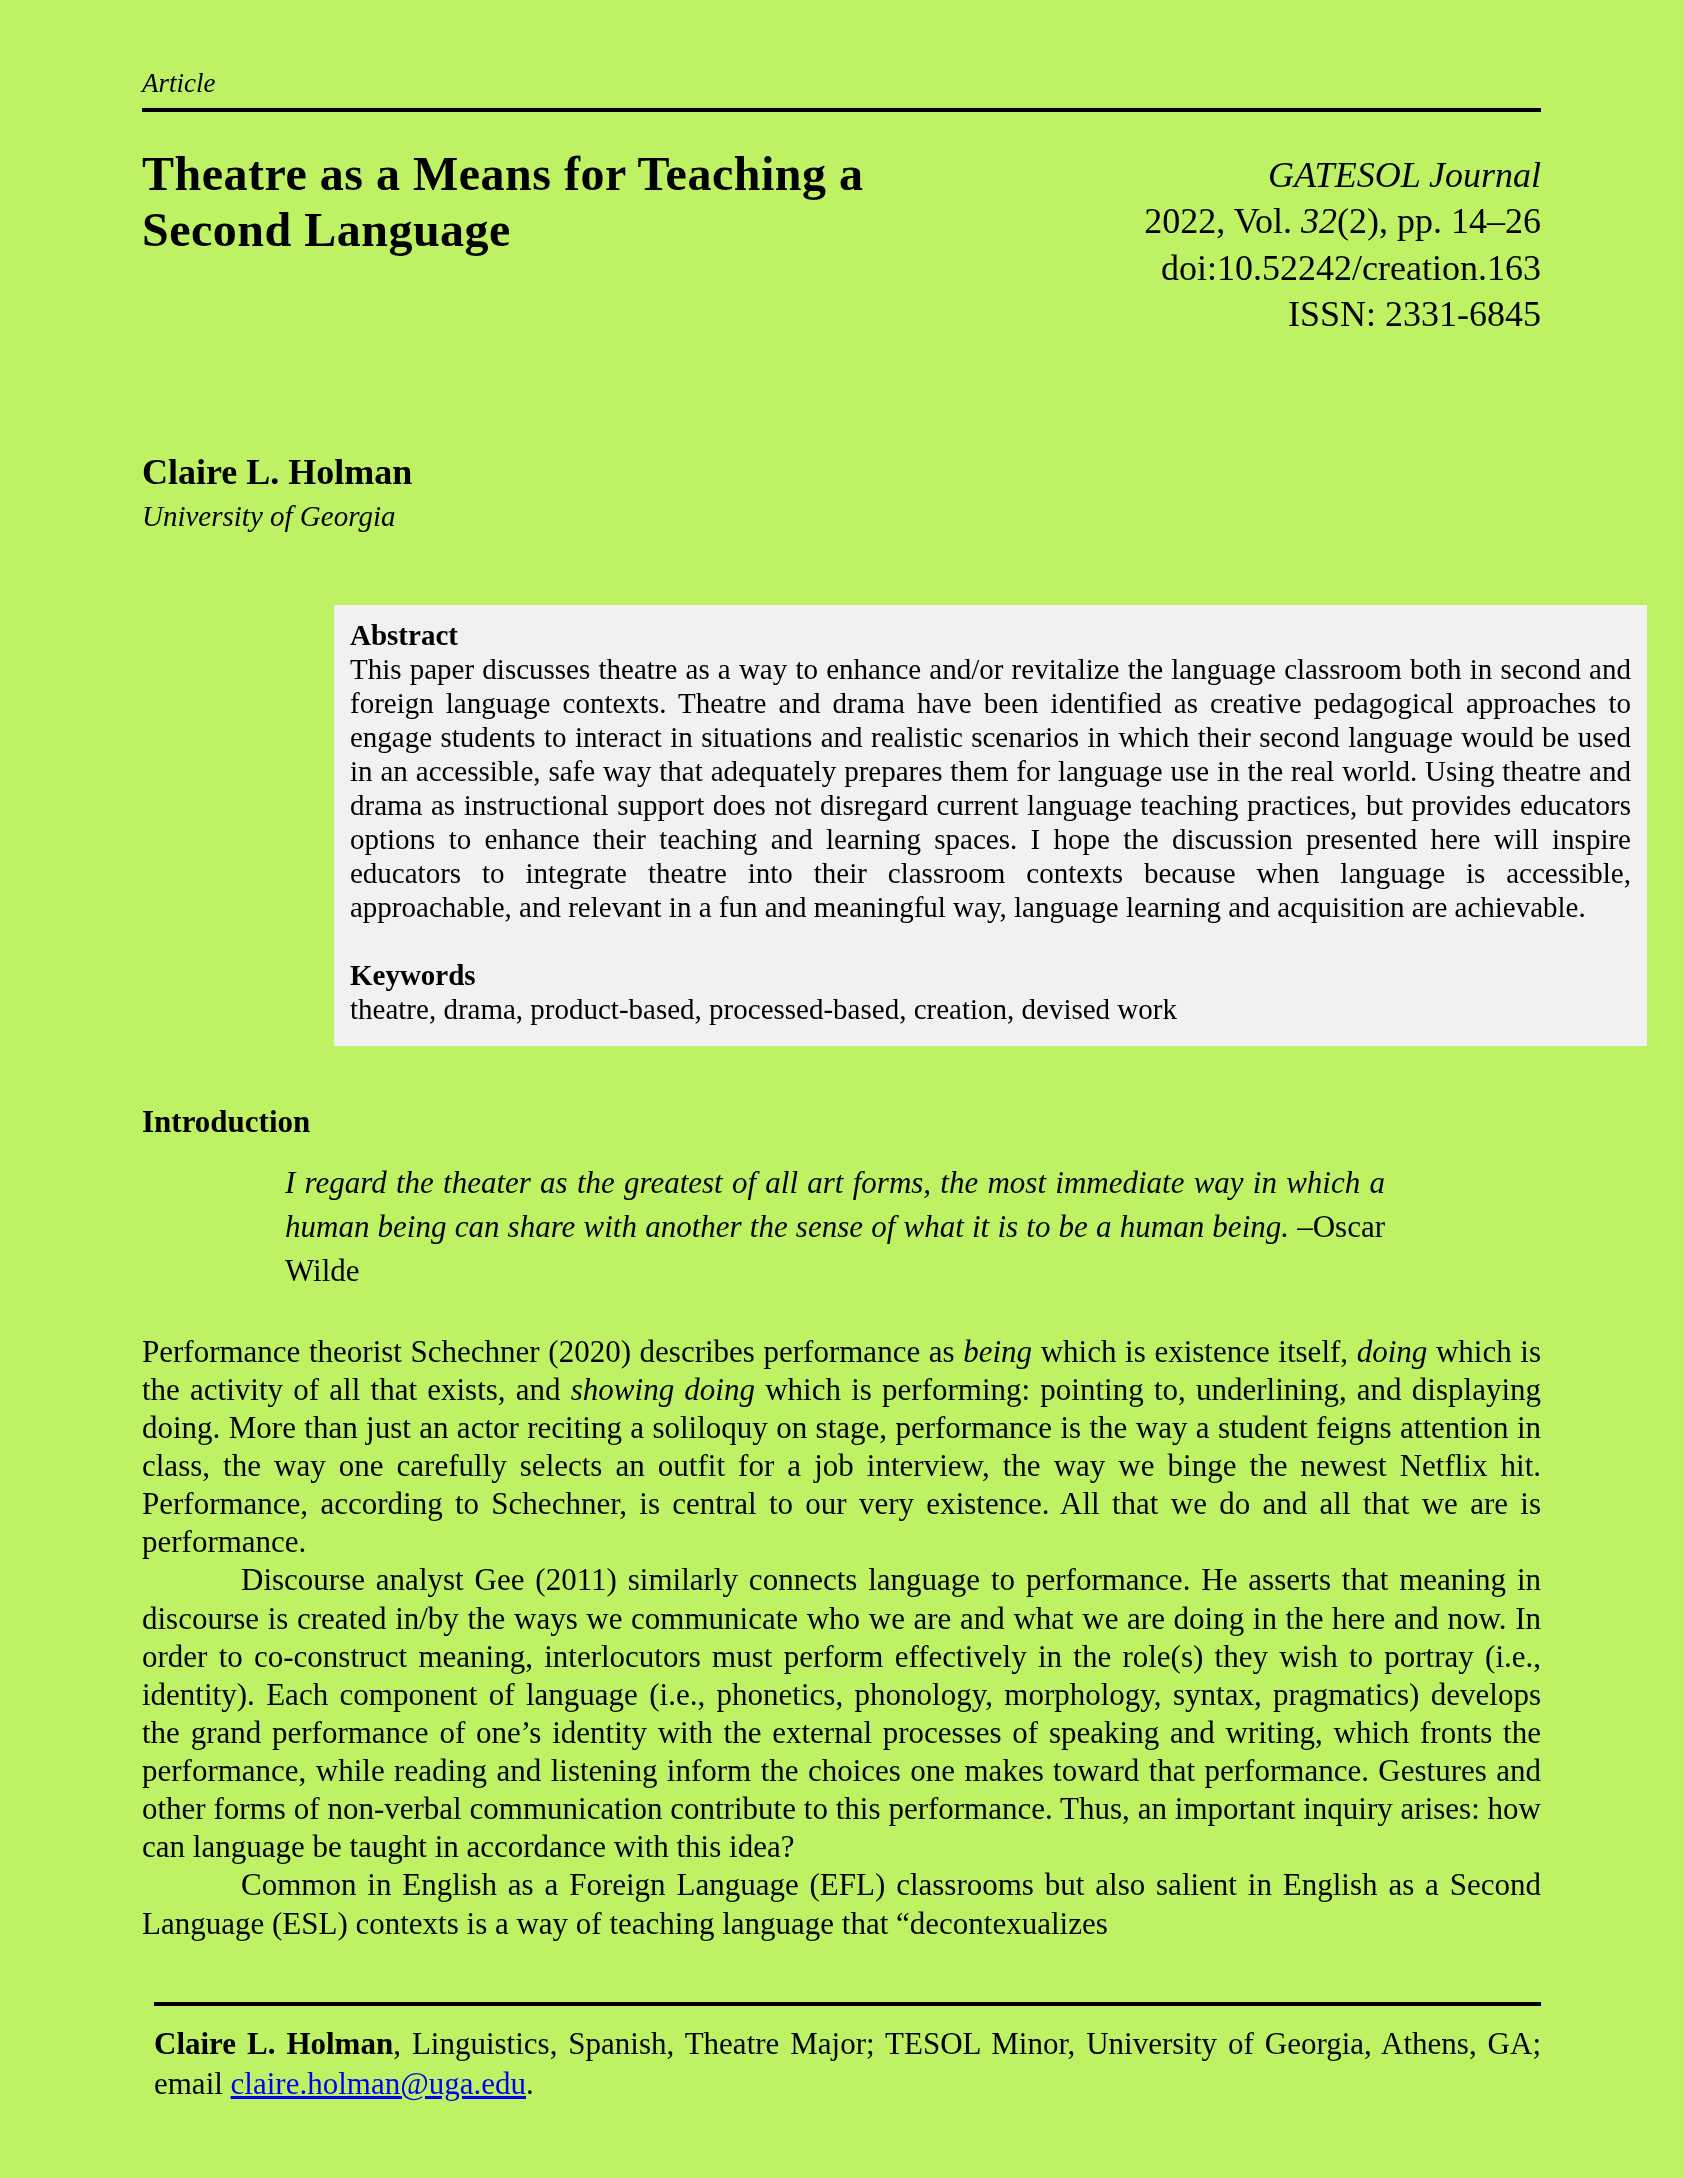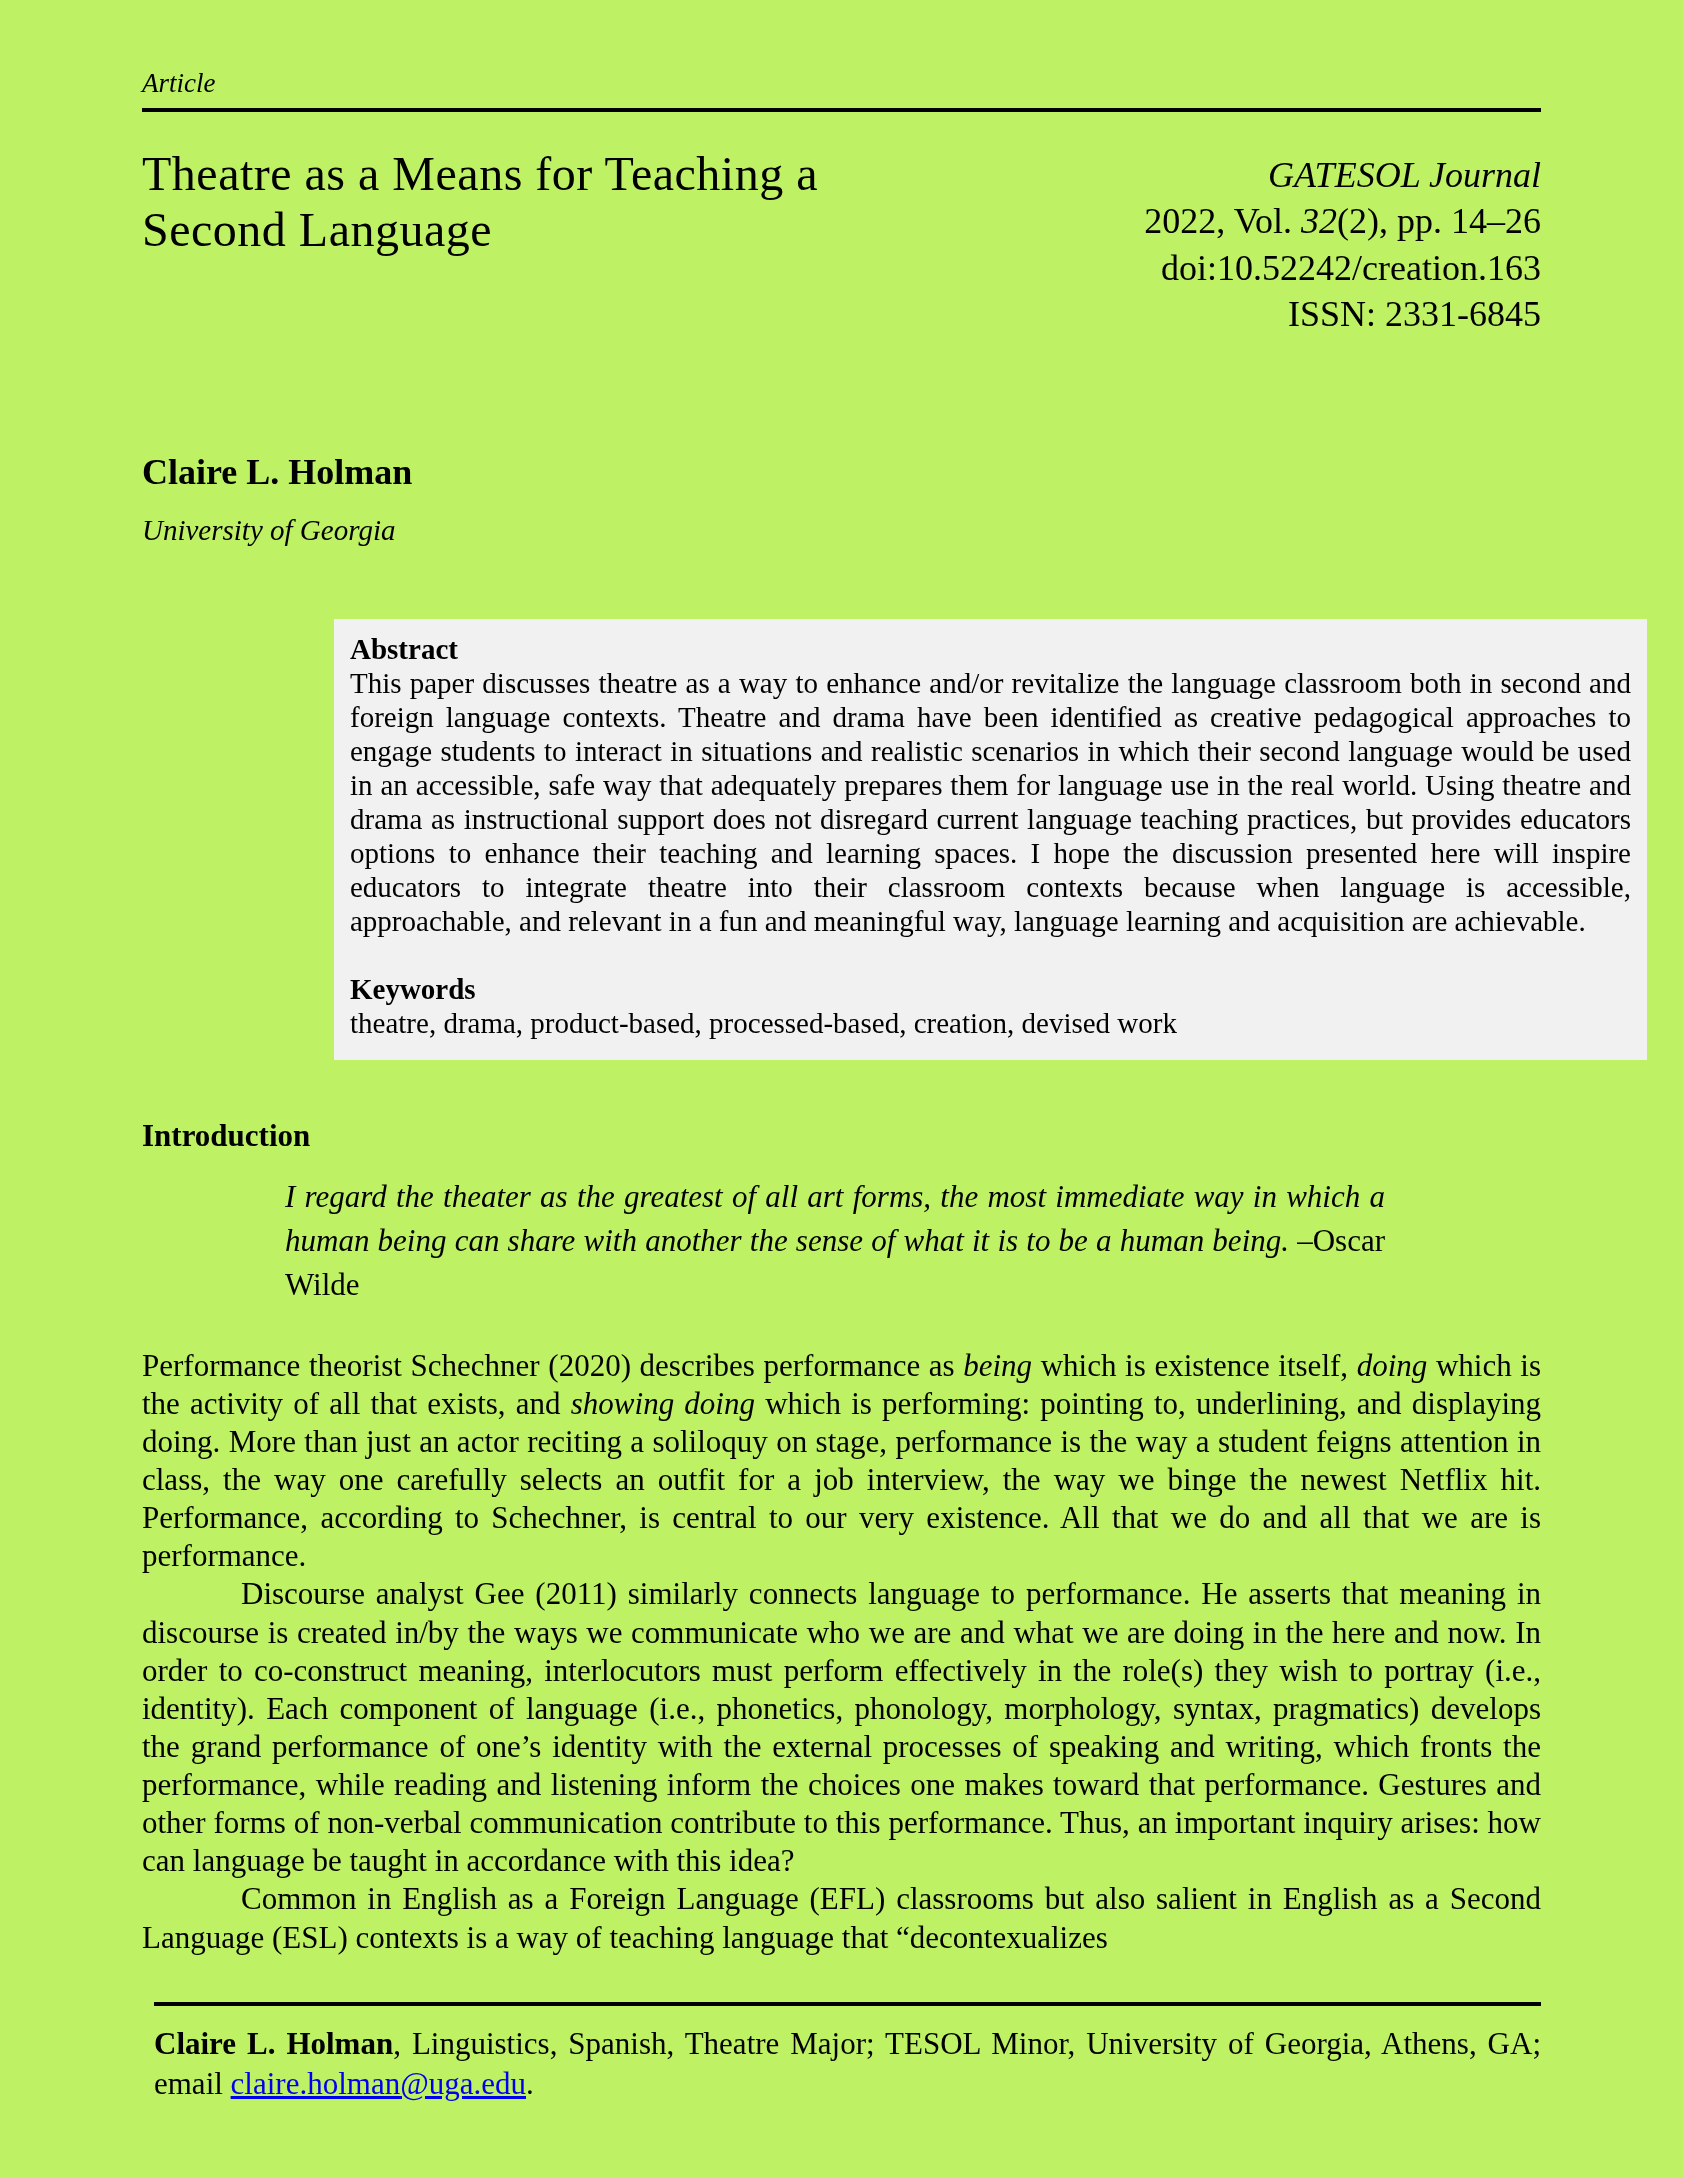--- a/index.html
+++ b/index.html
@@ -12,28 +12,28 @@
   .page {
     position: relative;
     width: 1683px; height: 2178px;
     padding: 67px 142px 0 142px;
     overflow: hidden;
     background: #bef264;
   }
   .kicker { font-style: italic; font-size: 27px; line-height: 1.2; }
   .rule { height: 4px; background: #000; margin-top: 9px; }
   .header-row { display: flex; justify-content: space-between; margin-top: 34px; }
-  .title { font-weight: normal; font-size: 48px; line-height: 1.15; letter-spacing: 0.5px; }
+  .title { font-weight: bold; font-size: 48px; line-height: 1.15; letter-spacing: 0.5px; }
   .title-line { display: block; }
   .journal-info { text-align: right; font-size: 36px; line-height: 1.28; padding-top: 6px; white-space: nowrap; }
   .journal-name { font-style: italic; }
   .vol-italic { font-style: italic; }
   .author-block { margin-top: 115px; }
   .author-name { font-weight: bold; font-size: 36px; line-height: 1.15; }
-  .affiliation { font-style: italic; font-size: 29px; line-height: 1.25; margin-top: 19px; }
+  .affiliation { font-style: italic; font-size: 29px; line-height: 1.25; margin-top: 5px; }
   .abstract-box {
     margin-top: 71px;
     margin-left: 192px;
     width: 1313px;
     background: #f1f1f1;
     padding: 14px 16px 20px 16px;
     font-size: 29px;
     line-height: 1.17;
   }
   .box-heading { font-weight: bold; }

